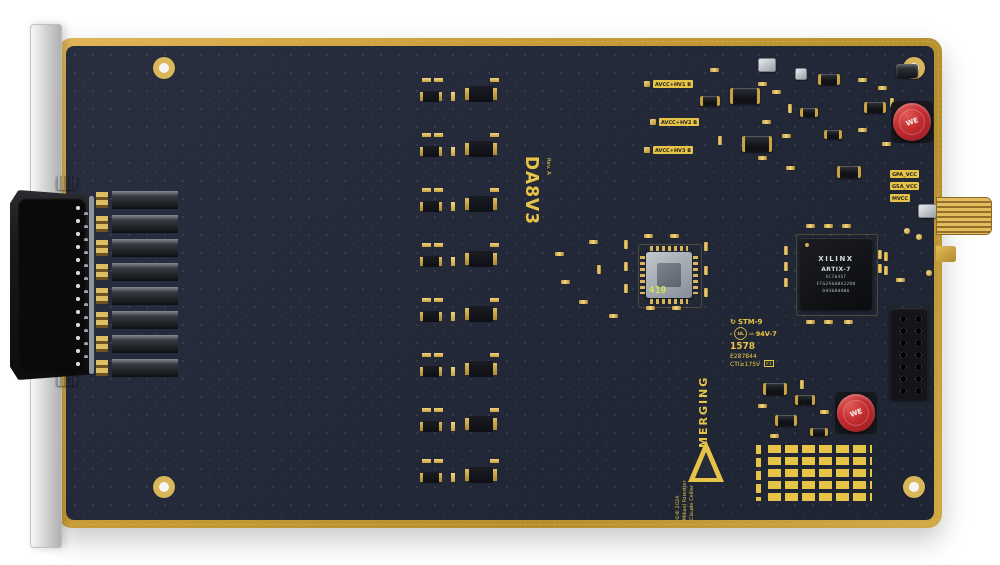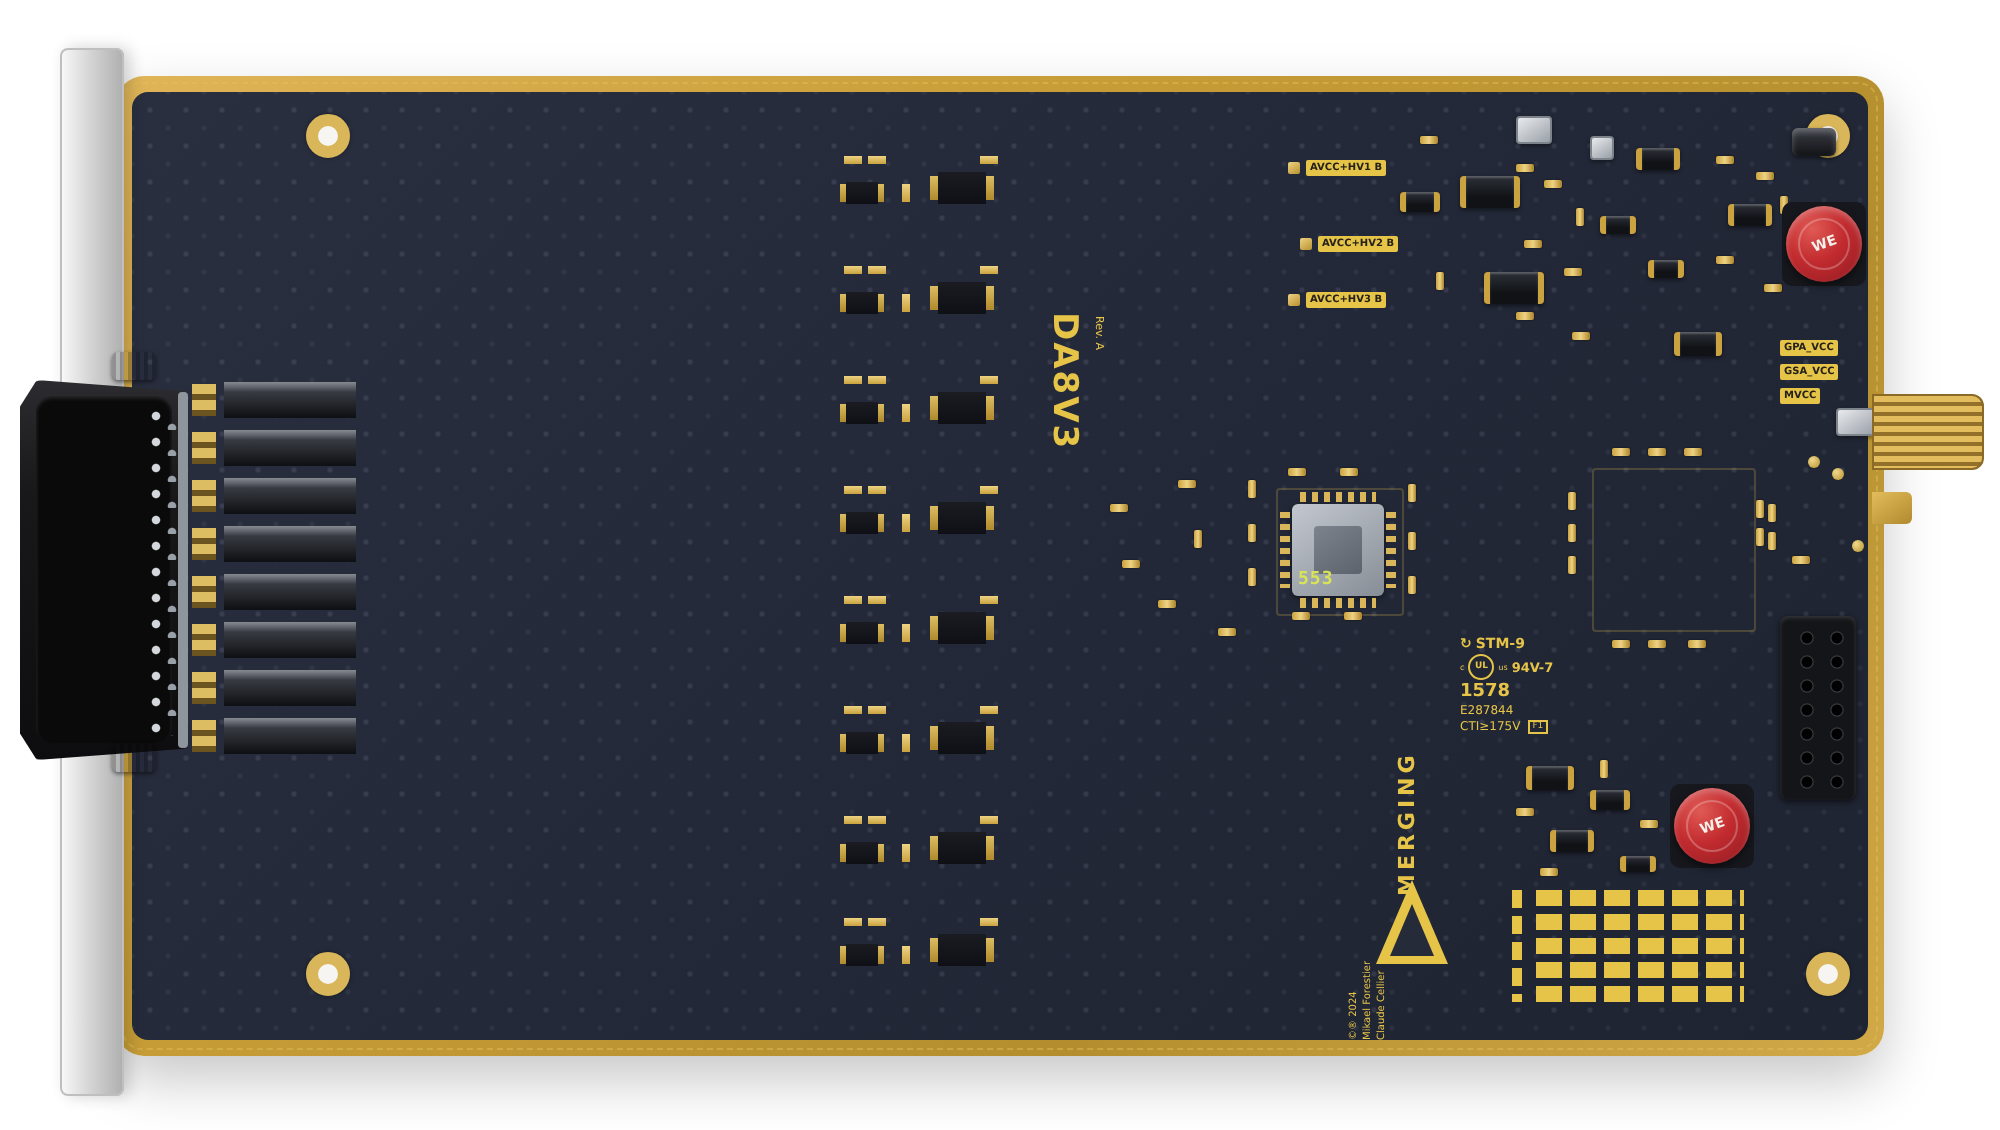--- a/index.html
+++ b/index.html
@@ -197,41 +197,49 @@
       <span class="label-chip" style="position:static;">AVCC+HV3 B</span>
     </div>
 
     <div class="outline" style="left:580px;top:206px;width:62px;height:62px;"></div>
     <div class="dac">
       <div class="pins-h" style="top:-6px;"></div>
       <div class="pins-h" style="bottom:-6px;"></div>
       <div class="pins-v" style="left:-6px;"></div>
       <div class="pins-v" style="right:-6px;"></div>
       <div class="dac-die"></div>
-      <div class="dac-mark">553</div>
+      <div class="dac-mark">419</div>
     </div>
 
     <div class="pv" style="left:497px;top:214px;width:9px;height:4px;"></div>
     <div class="pv" style="left:503px;top:242px;width:9px;height:4px;"></div>
     <div class="pv" style="left:521px;top:262px;width:9px;height:4px;"></div>
     <div class="pv" style="left:539px;top:227px;width:4px;height:9px;"></div>
     <div class="pv" style="left:531px;top:202px;width:9px;height:4px;"></div>
     <div class="pv" style="left:551px;top:276px;width:9px;height:4px;"></div>
     <div class="pv" style="left:566px;top:202px;width:4px;height:9px;"></div>
     <div class="pv" style="left:566px;top:224px;width:4px;height:9px;"></div>
     <div class="pv" style="left:566px;top:246px;width:4px;height:9px;"></div>
     <div class="pv" style="left:646px;top:204px;width:4px;height:9px;"></div>
     <div class="pv" style="left:646px;top:228px;width:4px;height:9px;"></div>
     <div class="pv" style="left:646px;top:250px;width:4px;height:9px;"></div>
     <div class="pv" style="left:586px;top:196px;width:9px;height:4px;"></div>
     <div class="pv" style="left:612px;top:196px;width:9px;height:4px;"></div>
     <div class="pv" style="left:588px;top:268px;width:9px;height:4px;"></div>
     <div class="pv" style="left:614px;top:268px;width:9px;height:4px;"></div>
 
     <div class="outline" style="left:738px;top:196px;width:80px;height:80px;"></div>
+    <div class="fpga">
+      <div class="pin1"></div>
+      <div class="fpga-l1">XILINX</div>
+      <div class="fpga-l2">ARTIX-7</div>
+      <div class="fpga-sm">XC7A35T</div>
+      <div class="fpga-sm">FTG256ABX2208</div>
+      <div class="fpga-sm">D4368448A</div>
+    </div>
 
     <div class="pv" style="left:726px;top:208px;width:4px;height:9px;"></div>
     <div class="pv" style="left:726px;top:224px;width:4px;height:9px;"></div>
     <div class="pv" style="left:726px;top:240px;width:4px;height:9px;"></div>
     <div class="pv" style="left:748px;top:186px;width:9px;height:4px;"></div>
     <div class="pv" style="left:766px;top:186px;width:9px;height:4px;"></div>
     <div class="pv" style="left:784px;top:186px;width:9px;height:4px;"></div>
     <div class="pv" style="left:748px;top:282px;width:9px;height:4px;"></div>
     <div class="pv" style="left:766px;top:282px;width:9px;height:4px;"></div>
     <div class="pv" style="left:786px;top:282px;width:9px;height:4px;"></div>

